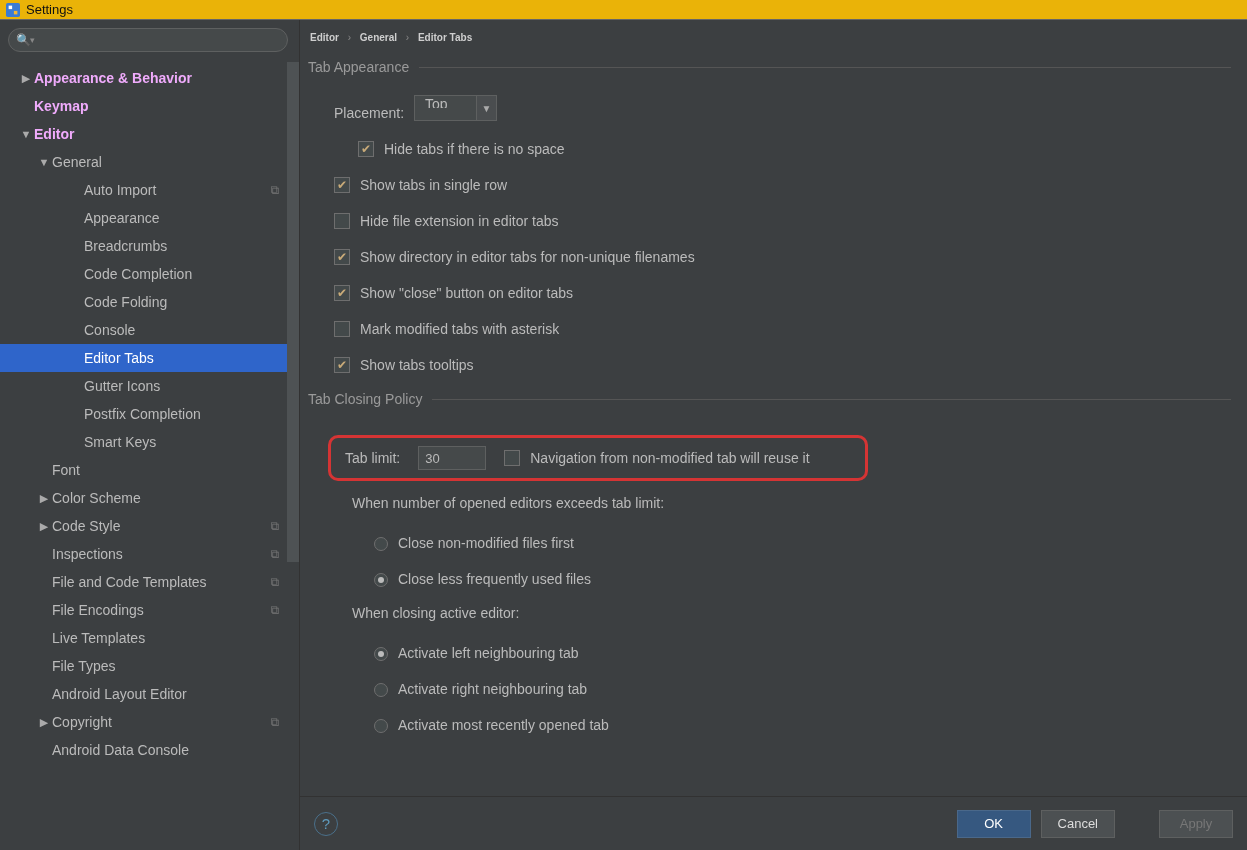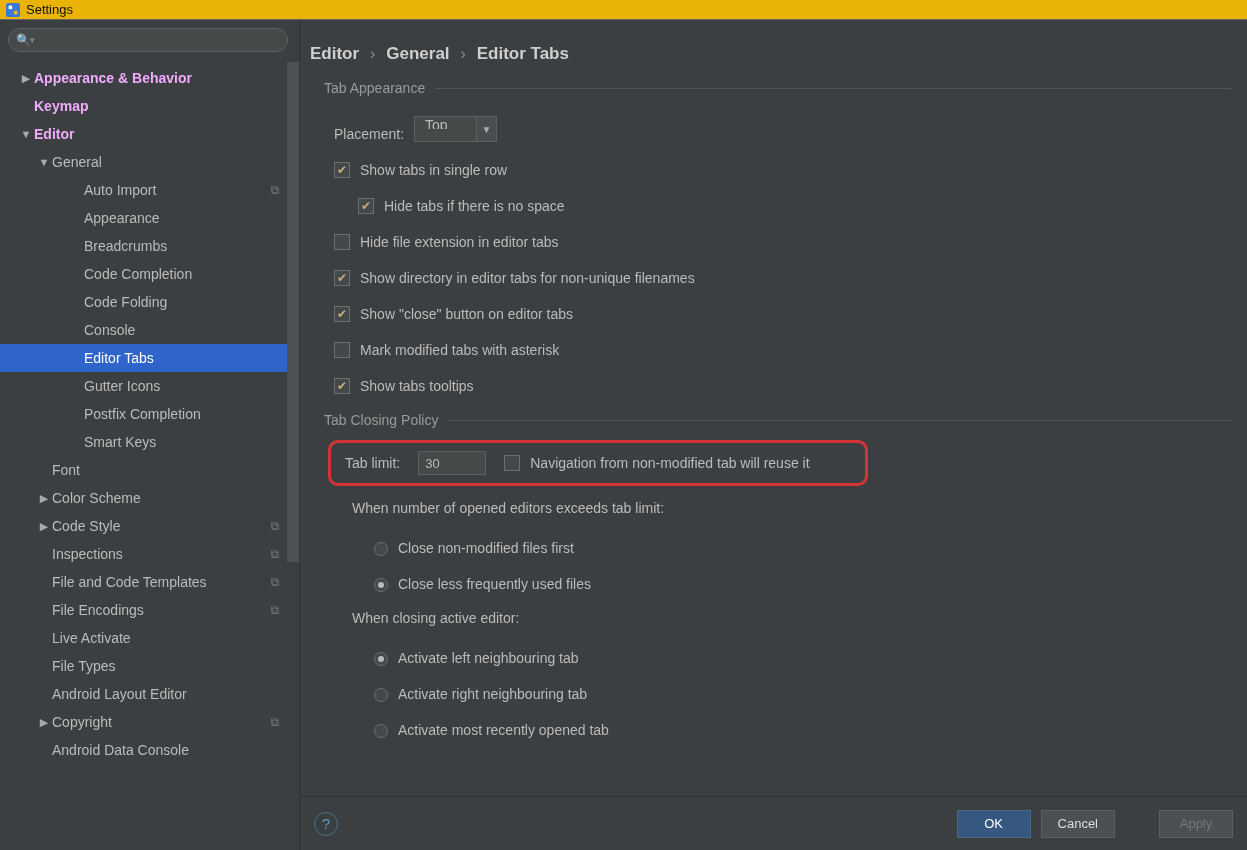--- a/index.html
+++ b/index.html
@@ -24,25 +24,25 @@
 .tree-item .exp { width: 16px; color: #aaa; font-size: 11px; display: inline-flex; justify-content: center; }
 .tree-item .lbl { color: #bbbbbb; }
 .tree-item.bold .lbl { font-weight: 600; color: #f0abfc; }
 .tree-item.lvl1 { padding-left: 36px; }
 .tree-item.lvl2 { padding-left: 68px; }
 .tree-item.selected { background: #2f65ca; }
 .tree-item.selected .lbl { color: #fff; }
 .copy-badge { position: absolute; right: 20px; color: #777; font-size: 12px; }
 
 .main { flex: 1; display: flex; flex-direction: column; background: #3c3f41; overflow: hidden; }
-.breadcrumb { padding: 12px 16px 12px 10px; font-size: 17px; color: #cfcfcf; font-weight: 600; margin-top: 12px; }
+.breadcrumb { padding: 12px 16px 12px 10px; font-size: 10px; color: #cfcfcf; font-weight: 600; }
 .breadcrumb .sep { color: #888; margin: 0 6px; font-weight: normal; }
 
 .content { flex: 1; padding: 0 16px 10px 6px; overflow: auto; font-size: 14px; color: #bbbbbb; }
-.section-title { color: #9a9a9a; font-size: 14px; padding: 4px 0 4px 2px; display: flex; align-items: center; margin-left: 16px; }
+.section-title { color: #9a9a9a; font-size: 14px; padding: 4px 0 4px 2px; display: flex; align-items: center; }
 .section-title .line { flex: 1; height: 1px; background: #555; margin-left: 10px; }
 .section-body { padding: 6px 0 14px 28px; }
 
 .row { display: flex; align-items: flex-end; height: 36px; }
 .row.indent { padding-left: 24px; }
 .lbl-r { margin-right: 10px; color: #bbb; }
 
 select.combo {
   background: #45494a; border: 1px solid #5e6060; color: #bbb; height: 26px;
   padding: 0 28px 12px 10px; font-size: 14px; appearance: none; position: relative;
@@ -51,21 +51,21 @@
 .combo-btn { width: 20px; height: 26px; border: 1px solid #5e6060; border-left: none; background: #4a4d4f; display: inline-flex; align-items: center; justify-content: center; color: #aaa; font-size: 10px; }
 
 input.txt { background: #45494a; border: 1px solid #5e6060; color: #bbb; height: 24px; width: 68px; padding: 0 6px; font-size: 13px; text-align: left; }
 
 .chk { width: 16px; height: 16px; border: 1px solid #6e6e6e; background: #43494a; display: inline-flex; align-items: center; justify-content: center; margin-right: 10px; color: #c9ab79; font-size: 12px; }
 .chk.checked::after { content: "✔"; color: #c9ab79; }
 
 .radio { width: 14px; height: 14px; border: 1px solid #6e6e6e; border-radius: 50%; background: #43494a; display: inline-flex; align-items: center; justify-content: center; margin-right: 10px; }
 .radio.checked::after { content: ""; width: 6px; height: 6px; border-radius: 50%; background: #bbb; }
 
-.highlight-box { border: 3px solid #d53434; border-radius: 10px; padding: 8px 14px; margin: 2px 0 6px -6px; display: flex; align-items: center; gap: 18px; width: 540px; }
+.highlight-box { border: 3px solid #d53434; border-radius: 10px; padding: 8px 14px; margin: 18px 0 6px -6px; display: flex; align-items: center; gap: 18px; width: 540px; }
 
 .subhead { color: #bbb; padding: 8px 0 4px 18px; }
 
 .footer { height: 54px; border-top: 1px solid #323232; display: flex; align-items: center; padding: 0 14px; background: #3c3f41; }
 .help-icon { width: 24px; height: 24px; border: 1.5px solid #4a708b; border-radius: 50%; color: #5f9bbd; display: inline-flex; align-items: center; justify-content: center; font-size: 15px; }
 .footer-spacer { flex: 1; }
 .btn { height: 28px; min-width: 74px; padding: 0 16px; margin-left: 10px; background: #4c5052; border: 1px solid #5e6060; color: #ddd; font-size: 13px; cursor: pointer; }
 .btn.primary { background: #365880; border: 1px solid #4a688a; color: #fff; }
 .btn.disabled { color: #777; margin-left: 44px; }
 </style>
@@ -173,21 +173,21 @@
             <span class="lbl">File and Code Templates</span>
             <span class="copy-badge">⧉</span>
           </div>
           <div class="tree-item lvl1">
             <span class="exp"></span>
             <span class="lbl">File Encodings</span>
             <span class="copy-badge">⧉</span>
           </div>
           <div class="tree-item lvl1">
             <span class="exp"></span>
-            <span class="lbl">Live Activate</span>
+            <span class="lbl">Live Templates</span>
           </div>
           <div class="tree-item lvl1">
             <span class="exp"></span>
             <span class="lbl">File Types</span>
           </div>
           <div class="tree-item lvl1">
             <span class="exp"></span>
             <span class="lbl">Android Layout Editor</span>
           </div>
           <div class="tree-item lvl1">
@@ -220,27 +220,27 @@
         </div>
         <div class="section-body">
           <div class="row">
             <span class="lbl-r">Placement:</span>
             <div class="combo-wrap">
               <select class="combo"><option>Top</option></select>
               <span class="combo-btn">▼</span>
             </div>
           </div>
           <div id="appearance-opts">
+              <div class="row indent">
+                <span class="chk checked"></span>
+                <span>Hide tabs if there is no space</span>
+              </div>
               <div class="row">
                 <span class="chk checked"></span>
                 <span>Show tabs in single row</span>
-              </div>
-              <div class="row indent">
-                <span class="chk checked"></span>
-                <span>Hide tabs if there is no space</span>
               </div>
               <div class="row">
                 <span class="chk"></span>
                 <span>Hide file extension in editor tabs</span>
               </div>
               <div class="row">
                 <span class="chk checked"></span>
                 <span>Show directory in editor tabs for non-unique filenames</span>
               </div>
               <div class="row">

